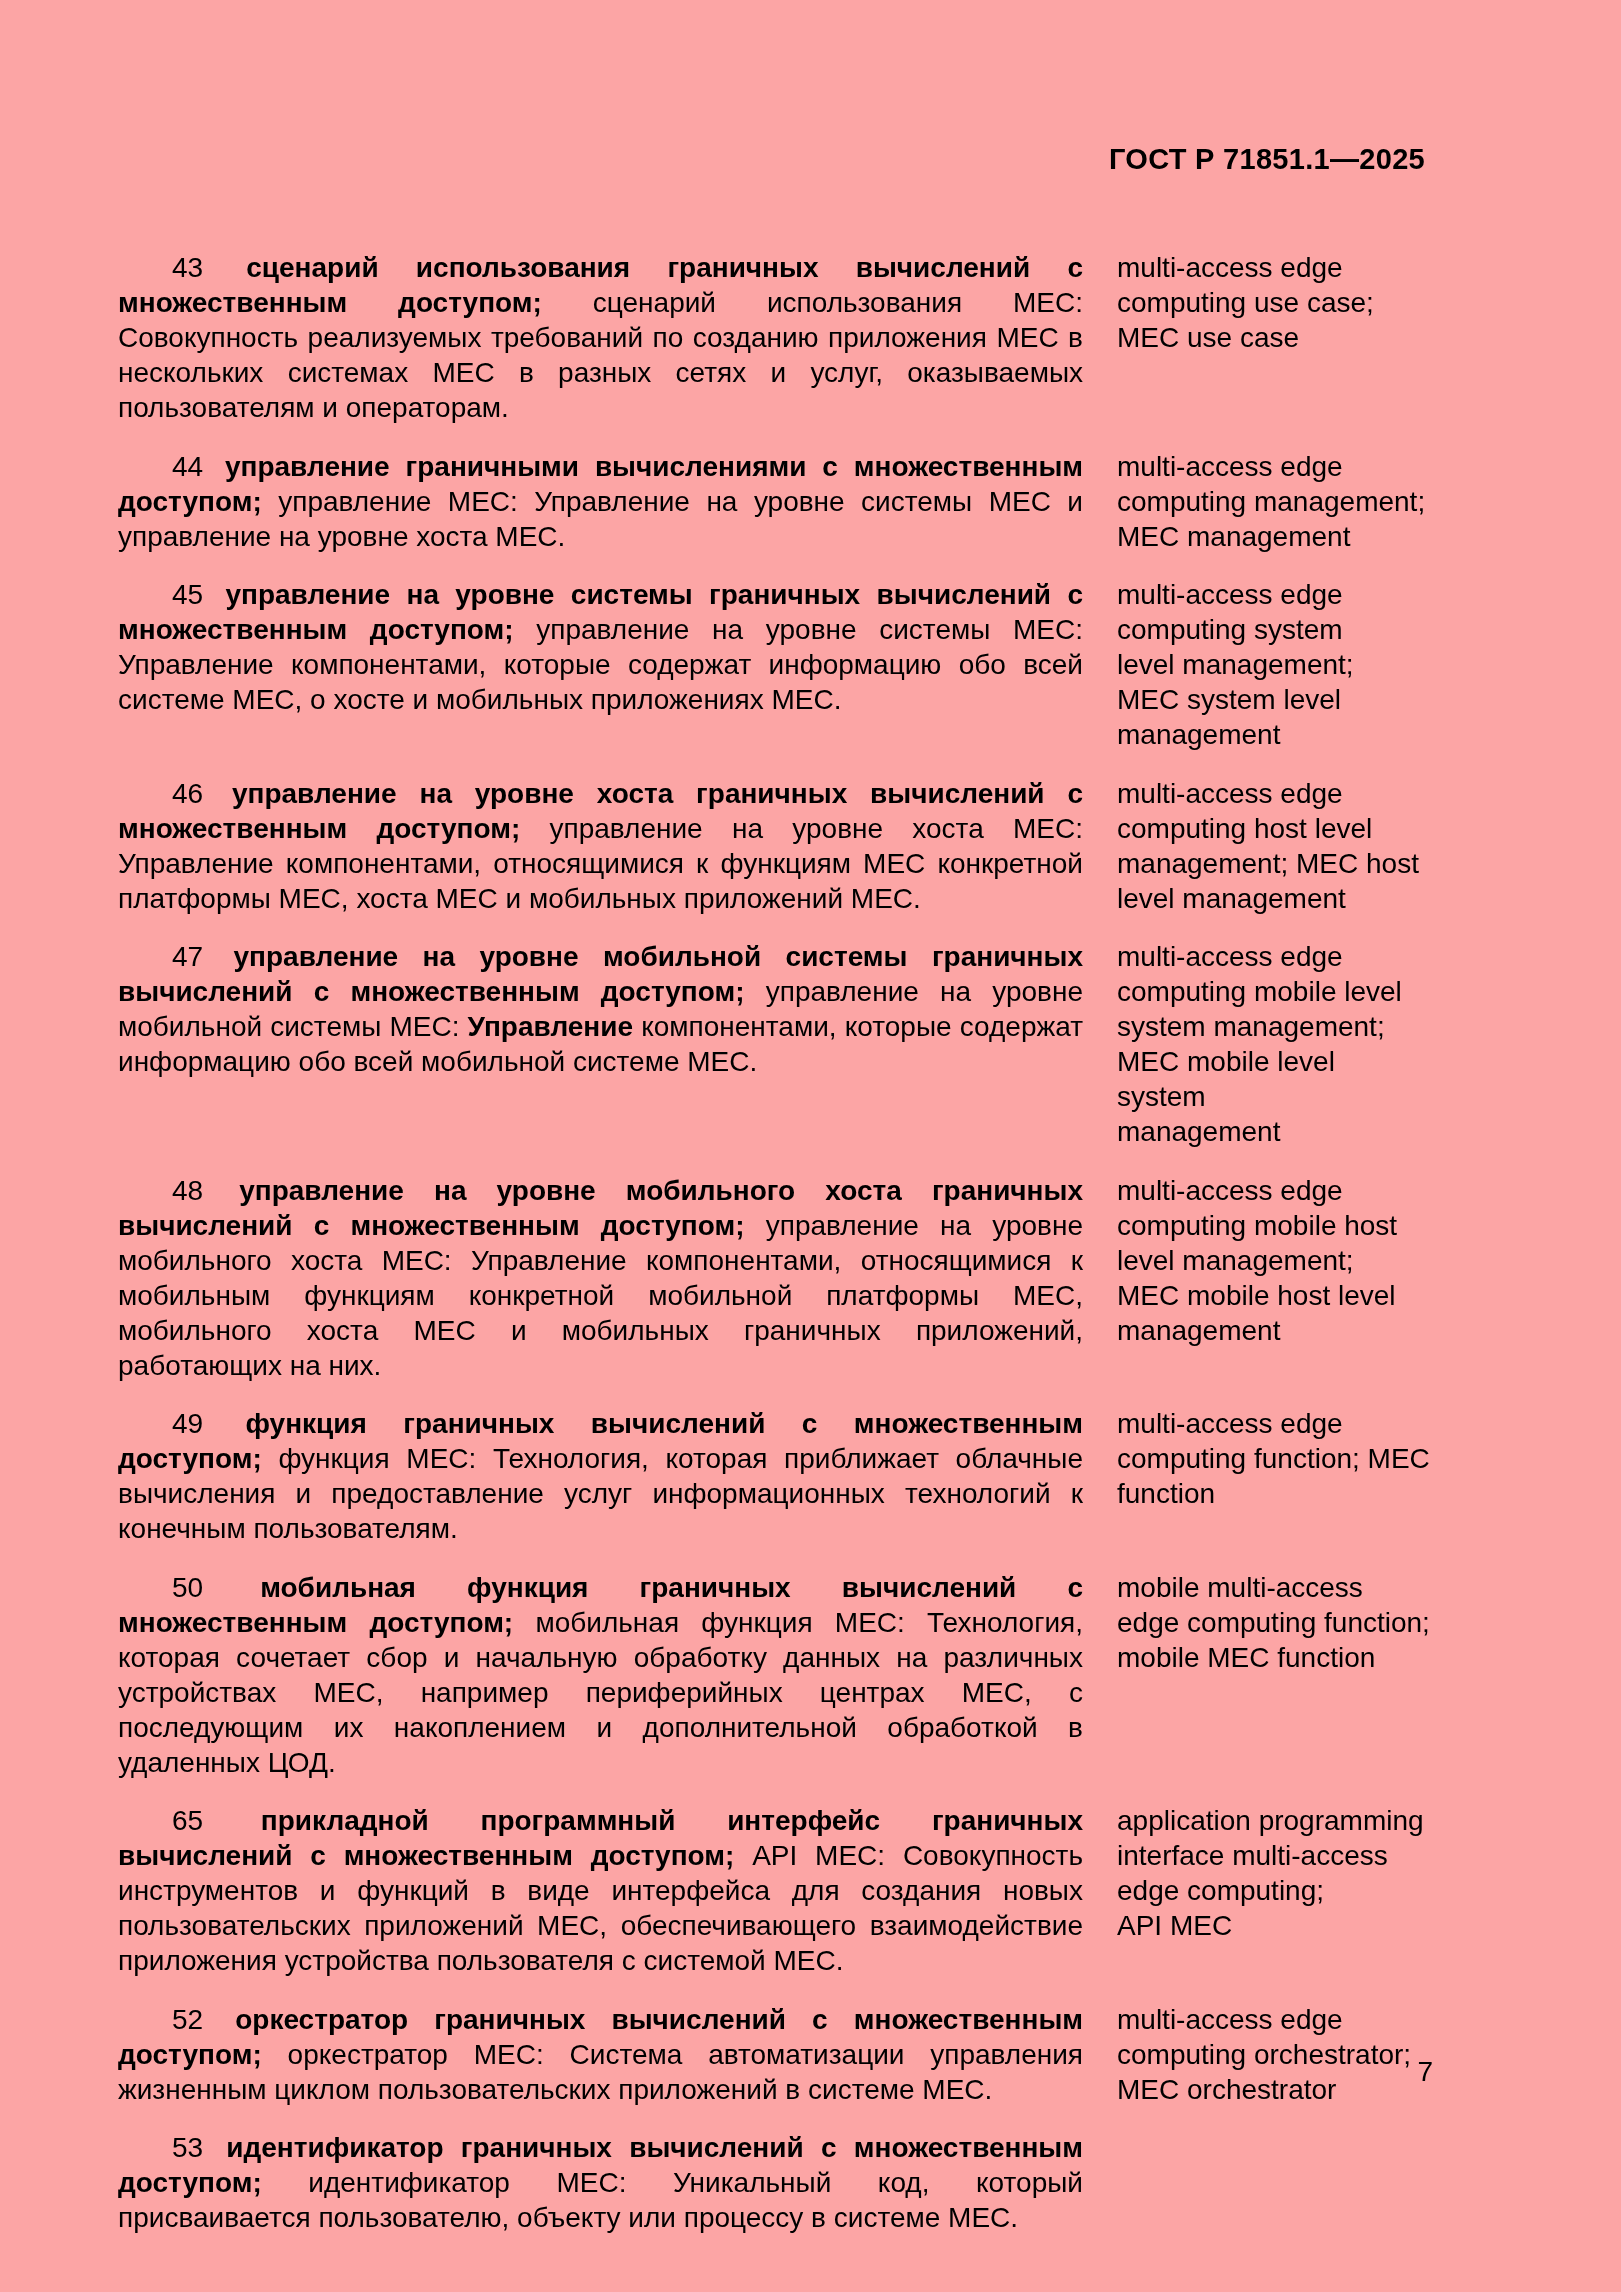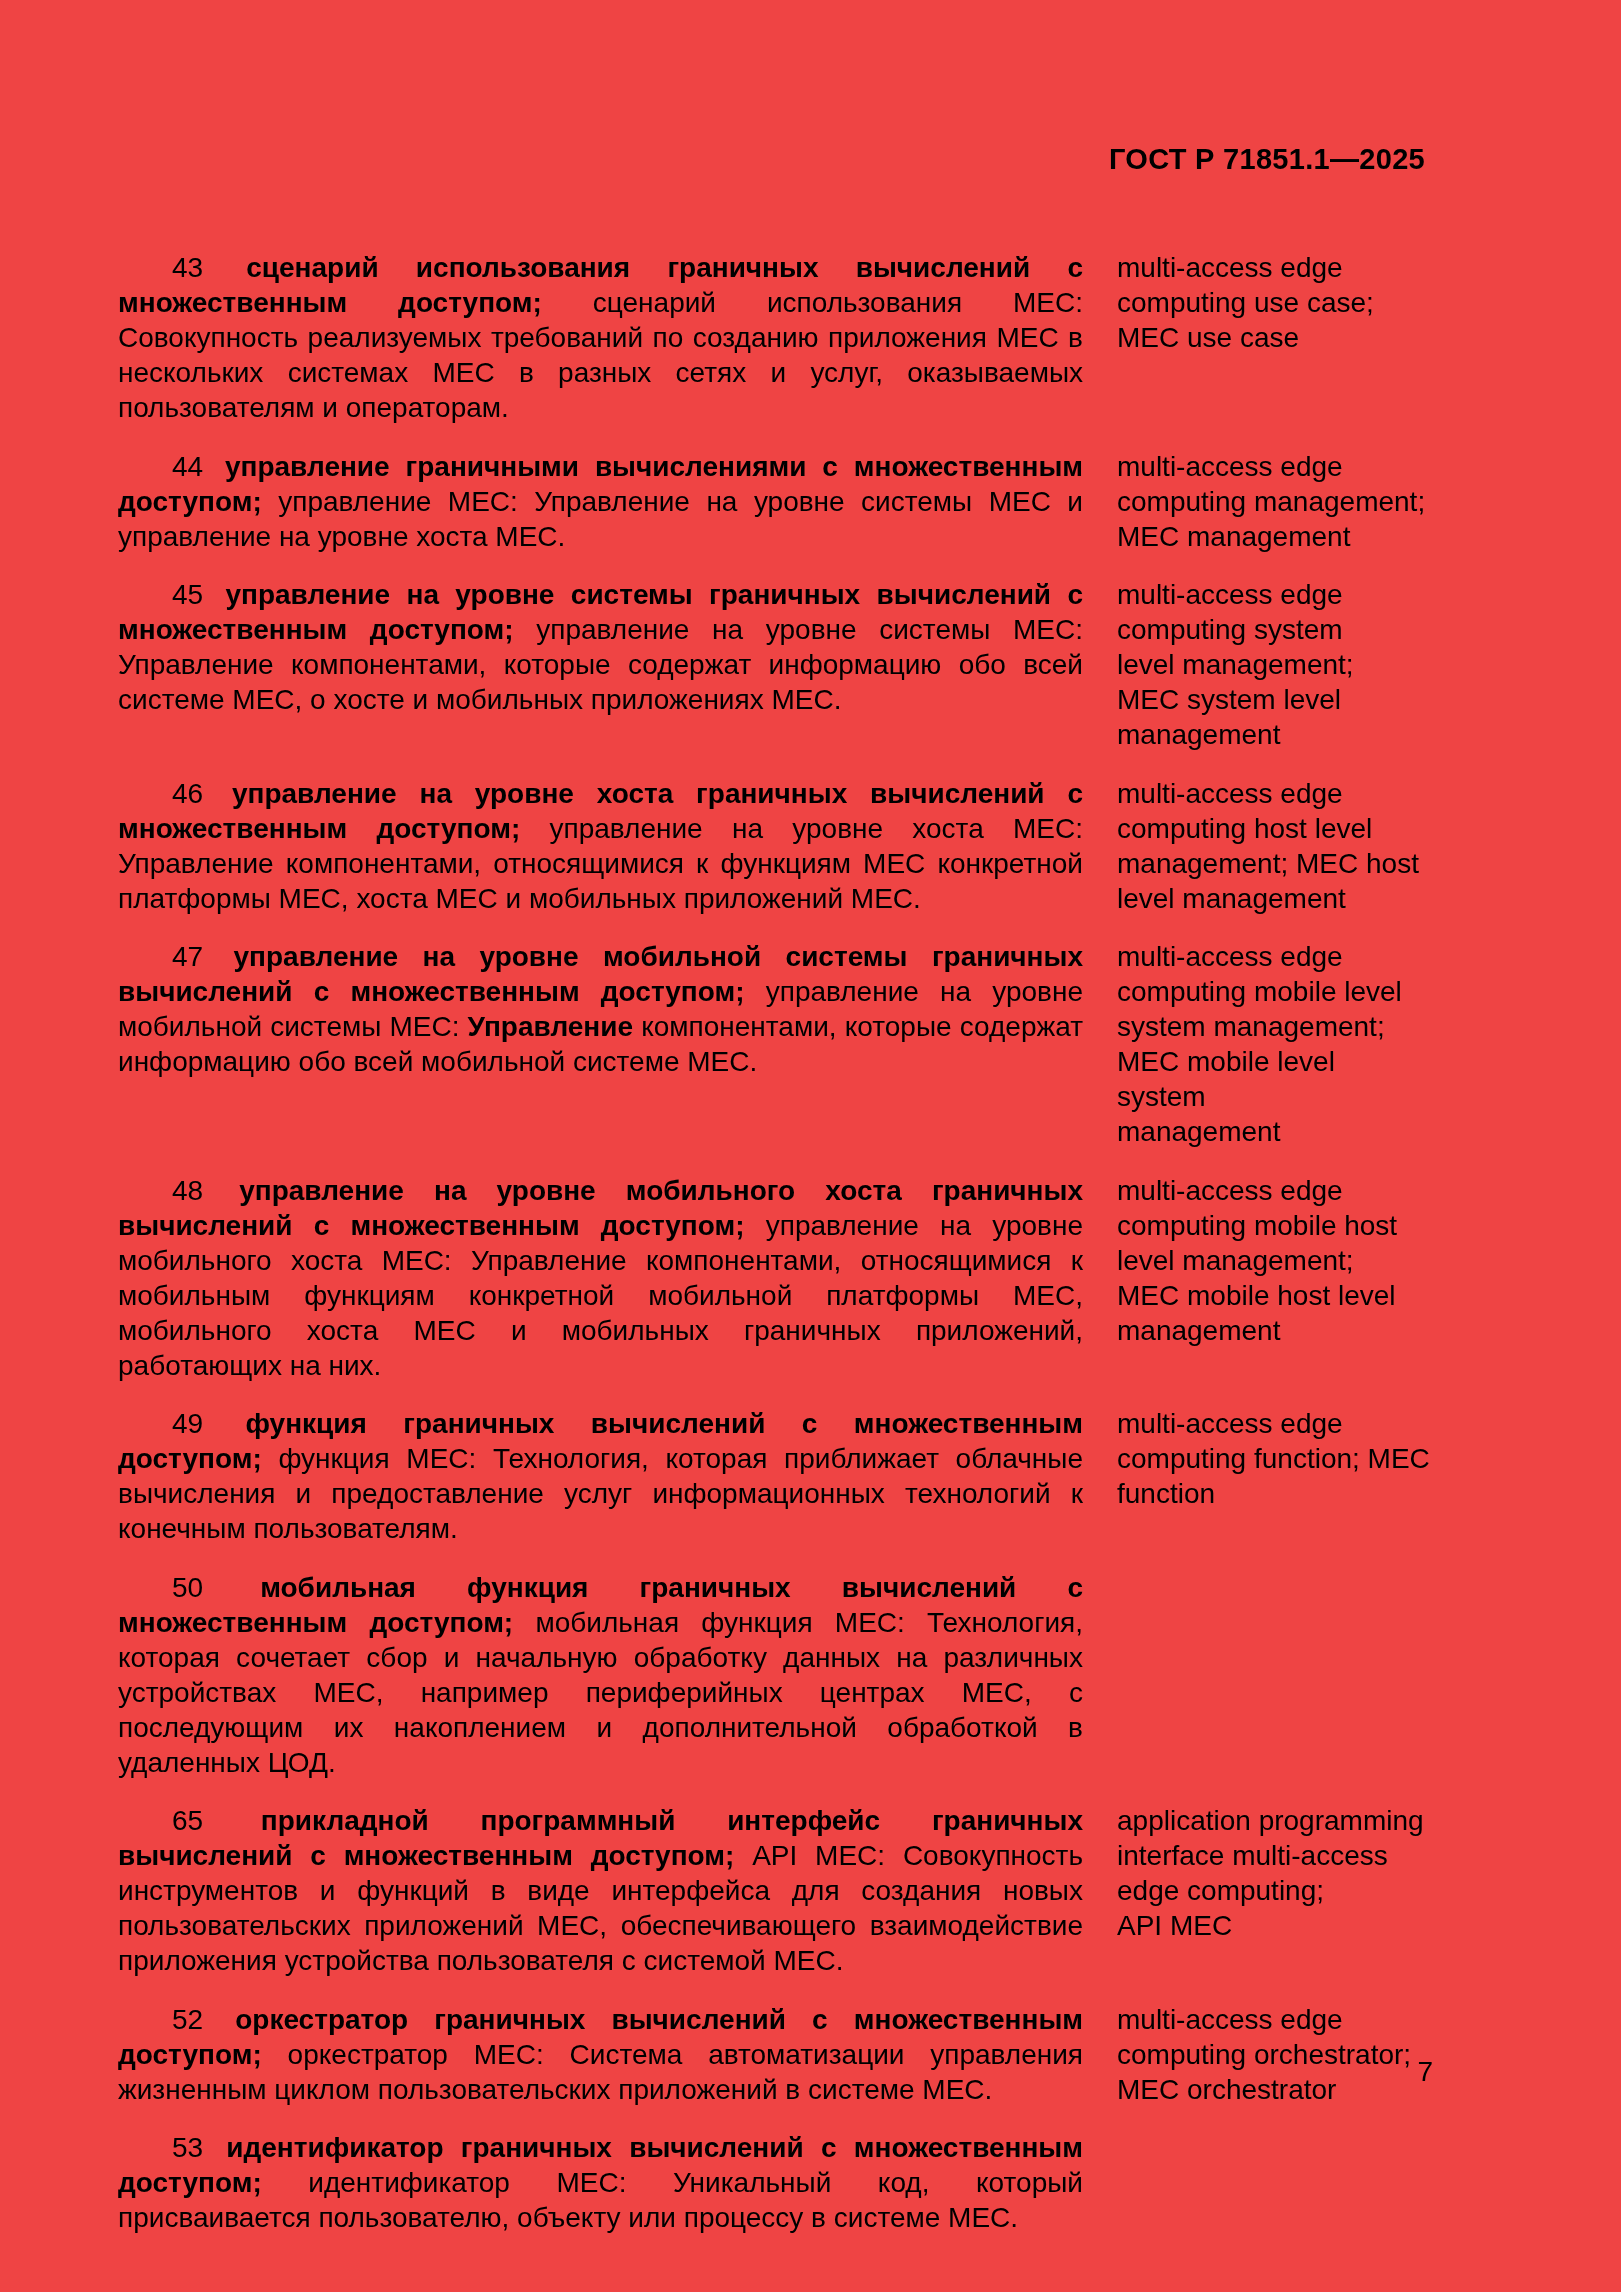--- a/index.html
+++ b/index.html
@@ -5,21 +5,21 @@
   html, body { margin: 0; padding: 0; background: #ffffff; }
   body {
     width: 1621px; height: 2293px;
     font-family: "Liberation Sans", sans-serif;
     color: #000000;
     position: relative;
     overflow: hidden;
   }
   .page {
     position: absolute; inset: 0;
-    background: #ef4444;
+    background: #fca5a5;
   }
   .doc-header {
     position: absolute;
     top: 143px;
     right: 196px;
     font-size: 29px;
     font-weight: 700;
     letter-spacing: 0.3px;
   }
   .terms-list {
@@ -145,20 +145,23 @@
 computing function; MEC
 function</p>
   </div>
 
   <div class="entry">
     <p class="ru">
       <span class="num">50</span>
       <b class="term">мобильная функция граничных вычислений с множественным доступом;</b>
        <span class="def"><span>мобильная функция МЕС: Технология, которая сочетает сбор и начальную обработку данных на различных устройствах МЕС, например периферийных центрах МЕС, с последующим их накоплением и дополнительной обработкой в удаленных ЦОД.</span></span>
     </p>
+    <p class="en">mobile multi-access
+edge computing function;
+mobile MEC function</p>
   </div>
 
   <div class="entry">
     <p class="ru">
       <span class="num">65</span>
       <b class="term">прикладной программный интерфейс граничных вычислений с множественным доступом;</b>
        <span class="def"><span>API МЕС: Совокупность инструментов и функций в виде интерфейса для создания новых пользовательских приложений МЕС, обеспечивающего взаимодействие приложения устройства пользователя с системой МЕС.</span></span>
     </p>
     <p class="en">application programming
 interface multi-access

